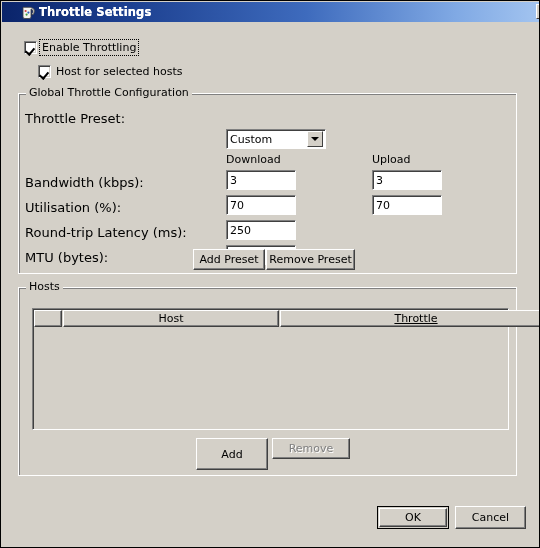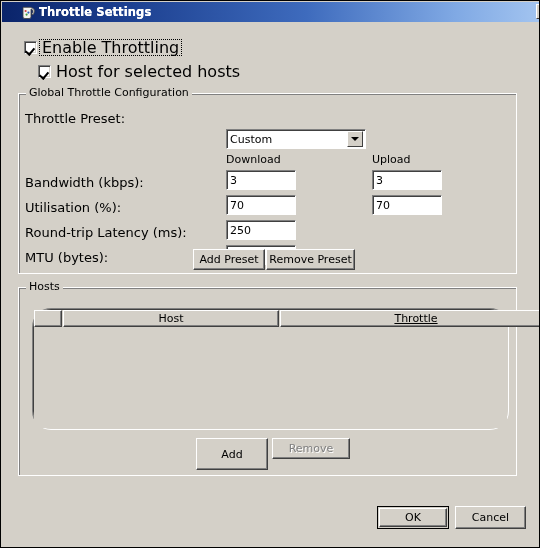--- a/index.html
+++ b/index.html
@@ -111,21 +111,21 @@
     left: 2px;
     top: 4px;
     width: 4px;
     height: 7px;
     border-right: 2px solid #000;
     border-bottom: 2px solid #000;
     transform: rotate(40deg);
   }
   .chk-label {
     margin-left: 5px;
-    font-size: 16px;
+    font-size: 11px;
     white-space: nowrap;
     line-height: 13px;
   }
   .chk-label.focused {
     outline: 1px dotted #000;
     outline-offset: 1px;
     padding: 0 1px;
     margin-left: 4px;
   }
 
@@ -265,21 +265,20 @@
   
   #hosts-list {
     position: absolute;
     box-sizing: border-box;
     background: #d4d0c8;
     border-top: 1px solid #808080;
     border-left: 1px solid #808080;
     border-right: 1px solid #ffffff;
     border-bottom: 1px solid #ffffff;
     box-shadow: inset 1px 1px 0 #404040;
-    border-radius: 19px;
   }
   #hosts-header {
     position: absolute;
     left: 1px;
     top: 1px;
     right: 1px;
     height: 17px;
     display: flex;
   }
   .hcell {
@@ -337,21 +336,21 @@
     <div class="chk-row" style="left:36px; top:43px;">
       <span class="chkbox checked"></span>
       <span class="chk-label">Host for selected hosts</span>
     </div>
 
     <div class="groupbox" style="left:16px; top:71px; width:499px; height:181px;">
       <span class="group-title">Global Throttle Configuration</span>
     </div>
 
     <div class="flabel" style="left:23px; top:90px;">Throttle Preset:</div>
-    <div id="combo-wrap" style="left:224px; top:107px; width:140px; height:20px;gap:13px;">
+    <div id="combo-wrap" style="left:224px; top:107px; width:100px; height:20px;gap:13px;">
       <span id="combo-text">Custom</span>
       <span id="combo-arrow">
           <span class="arrow-dn"></span>
         </span>
     </div>
 
     <div class="colhdr" style="left:224px; top:131px;">Download</div>
     <div class="colhdr" style="left:370px; top:131px;">Upload</div>
 
     <div class="flabel" style="left:23px; top:131px;"></div>

